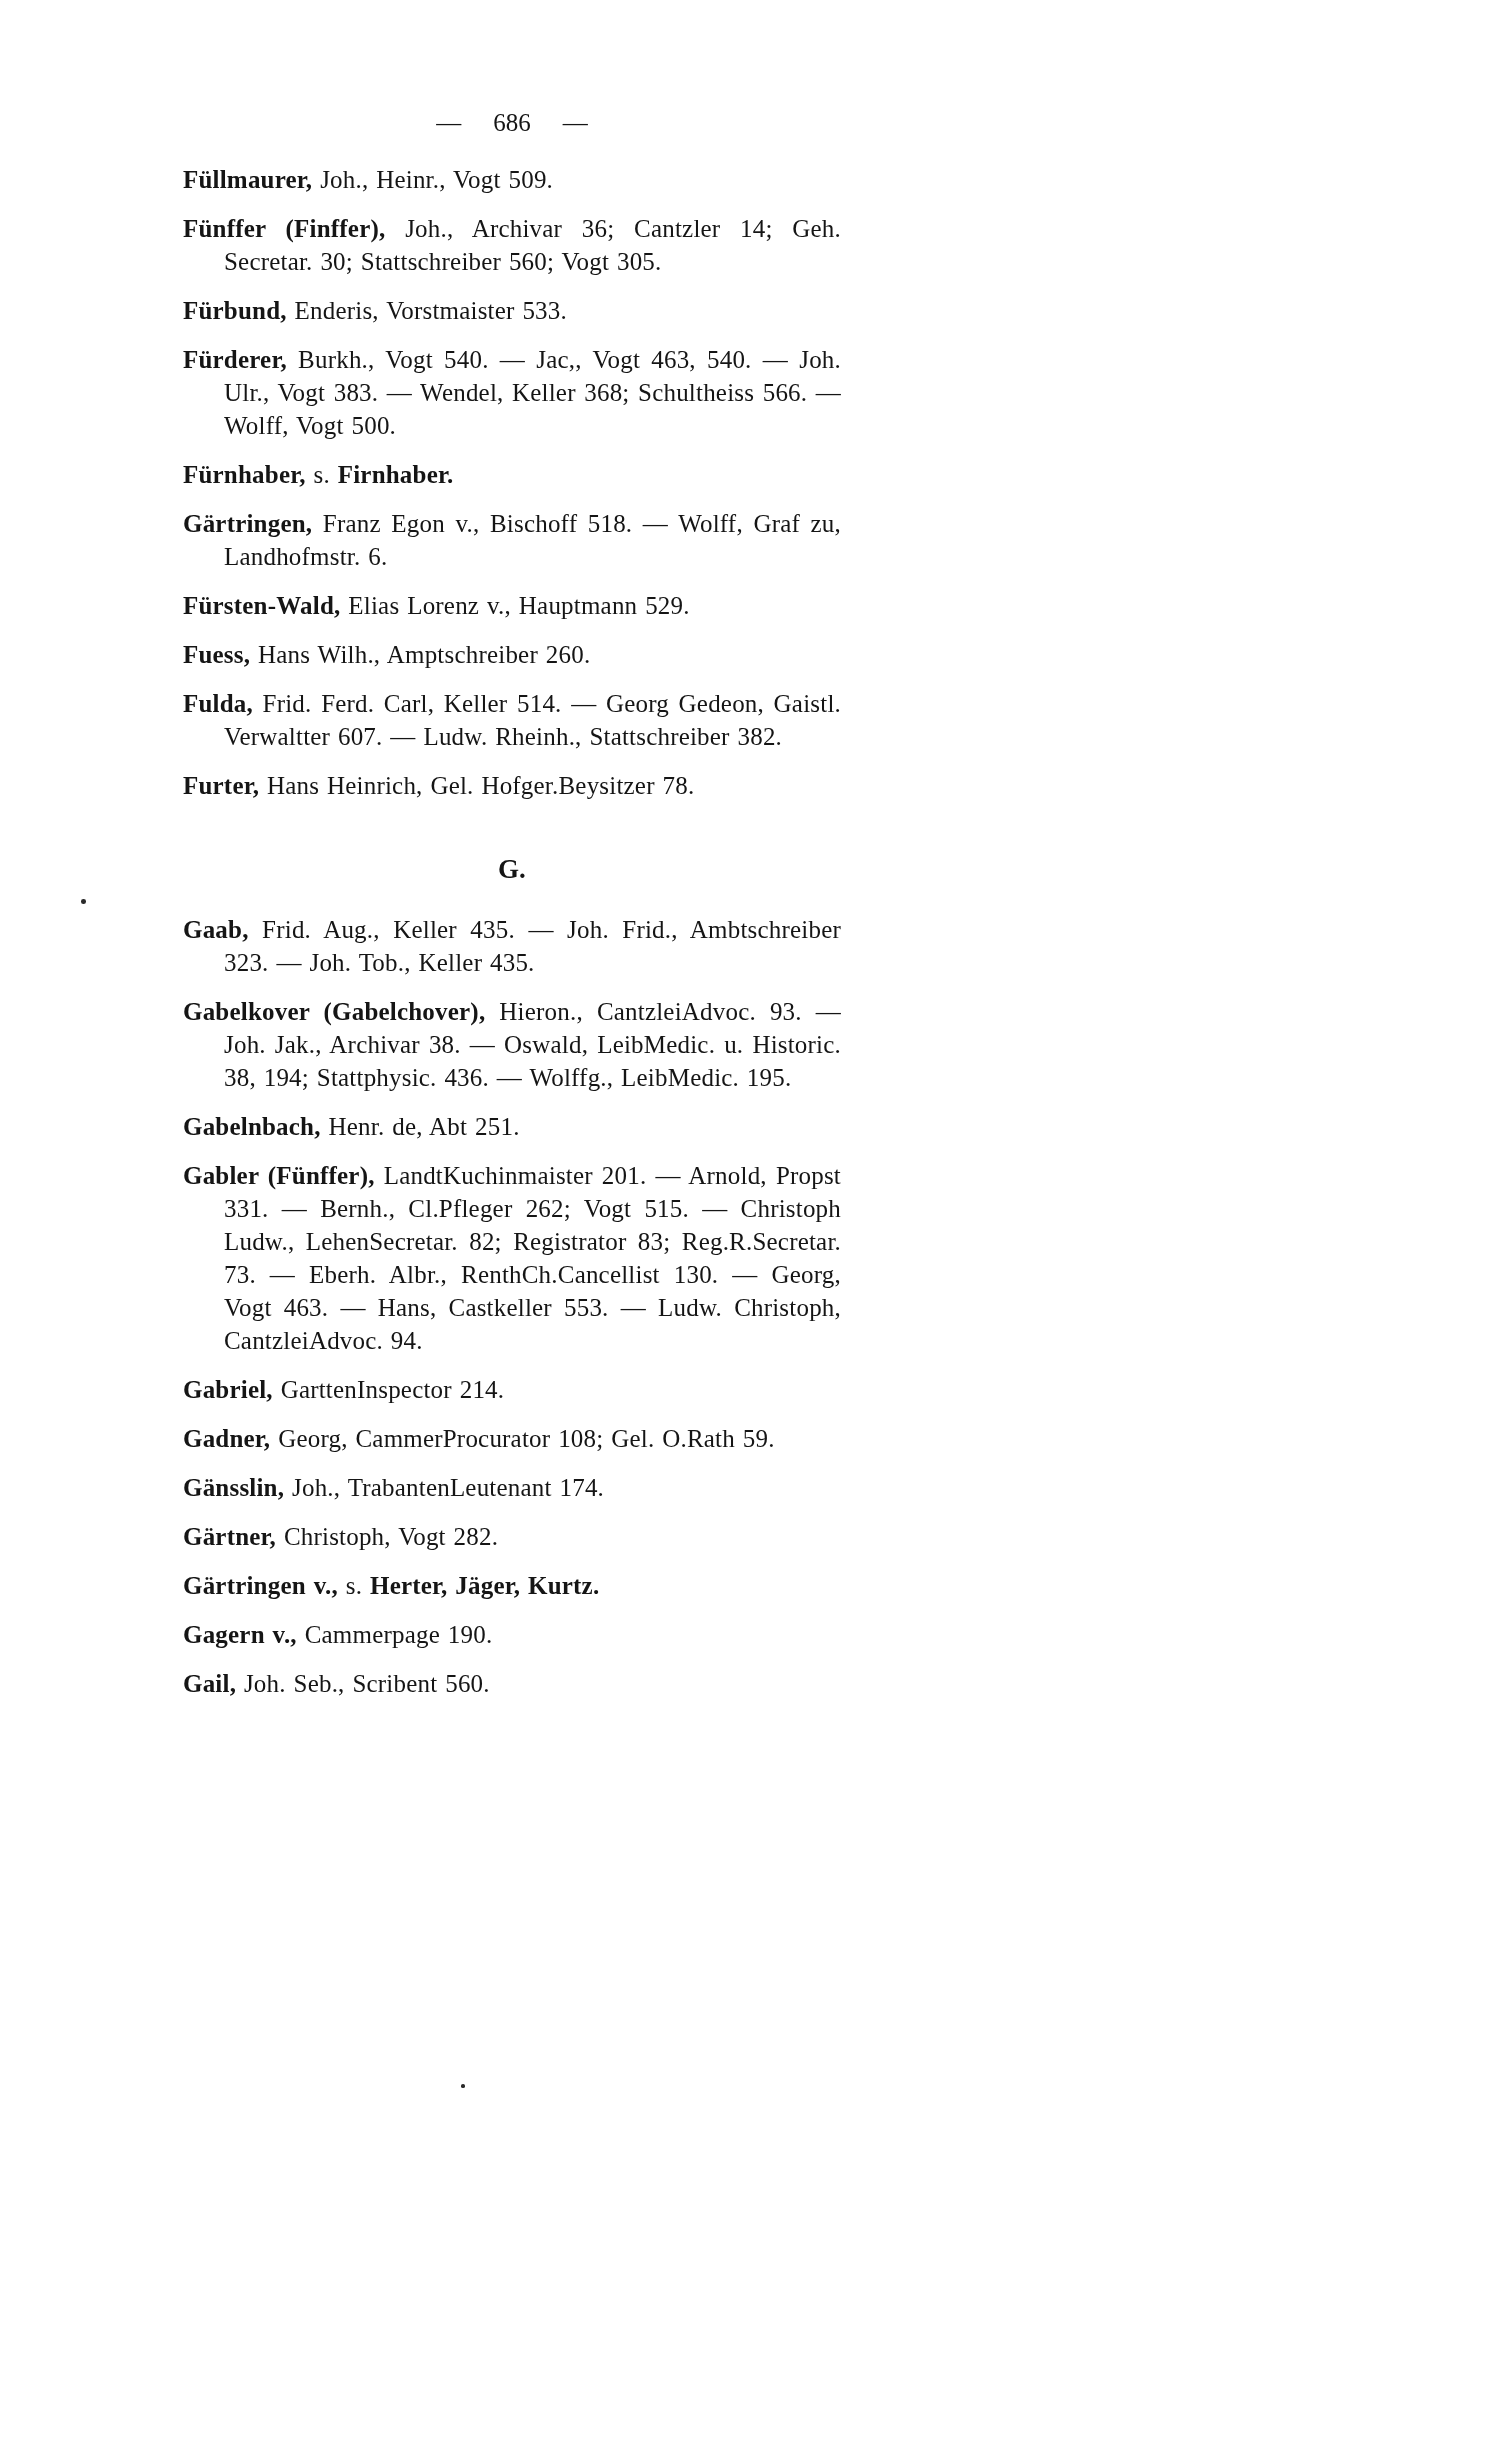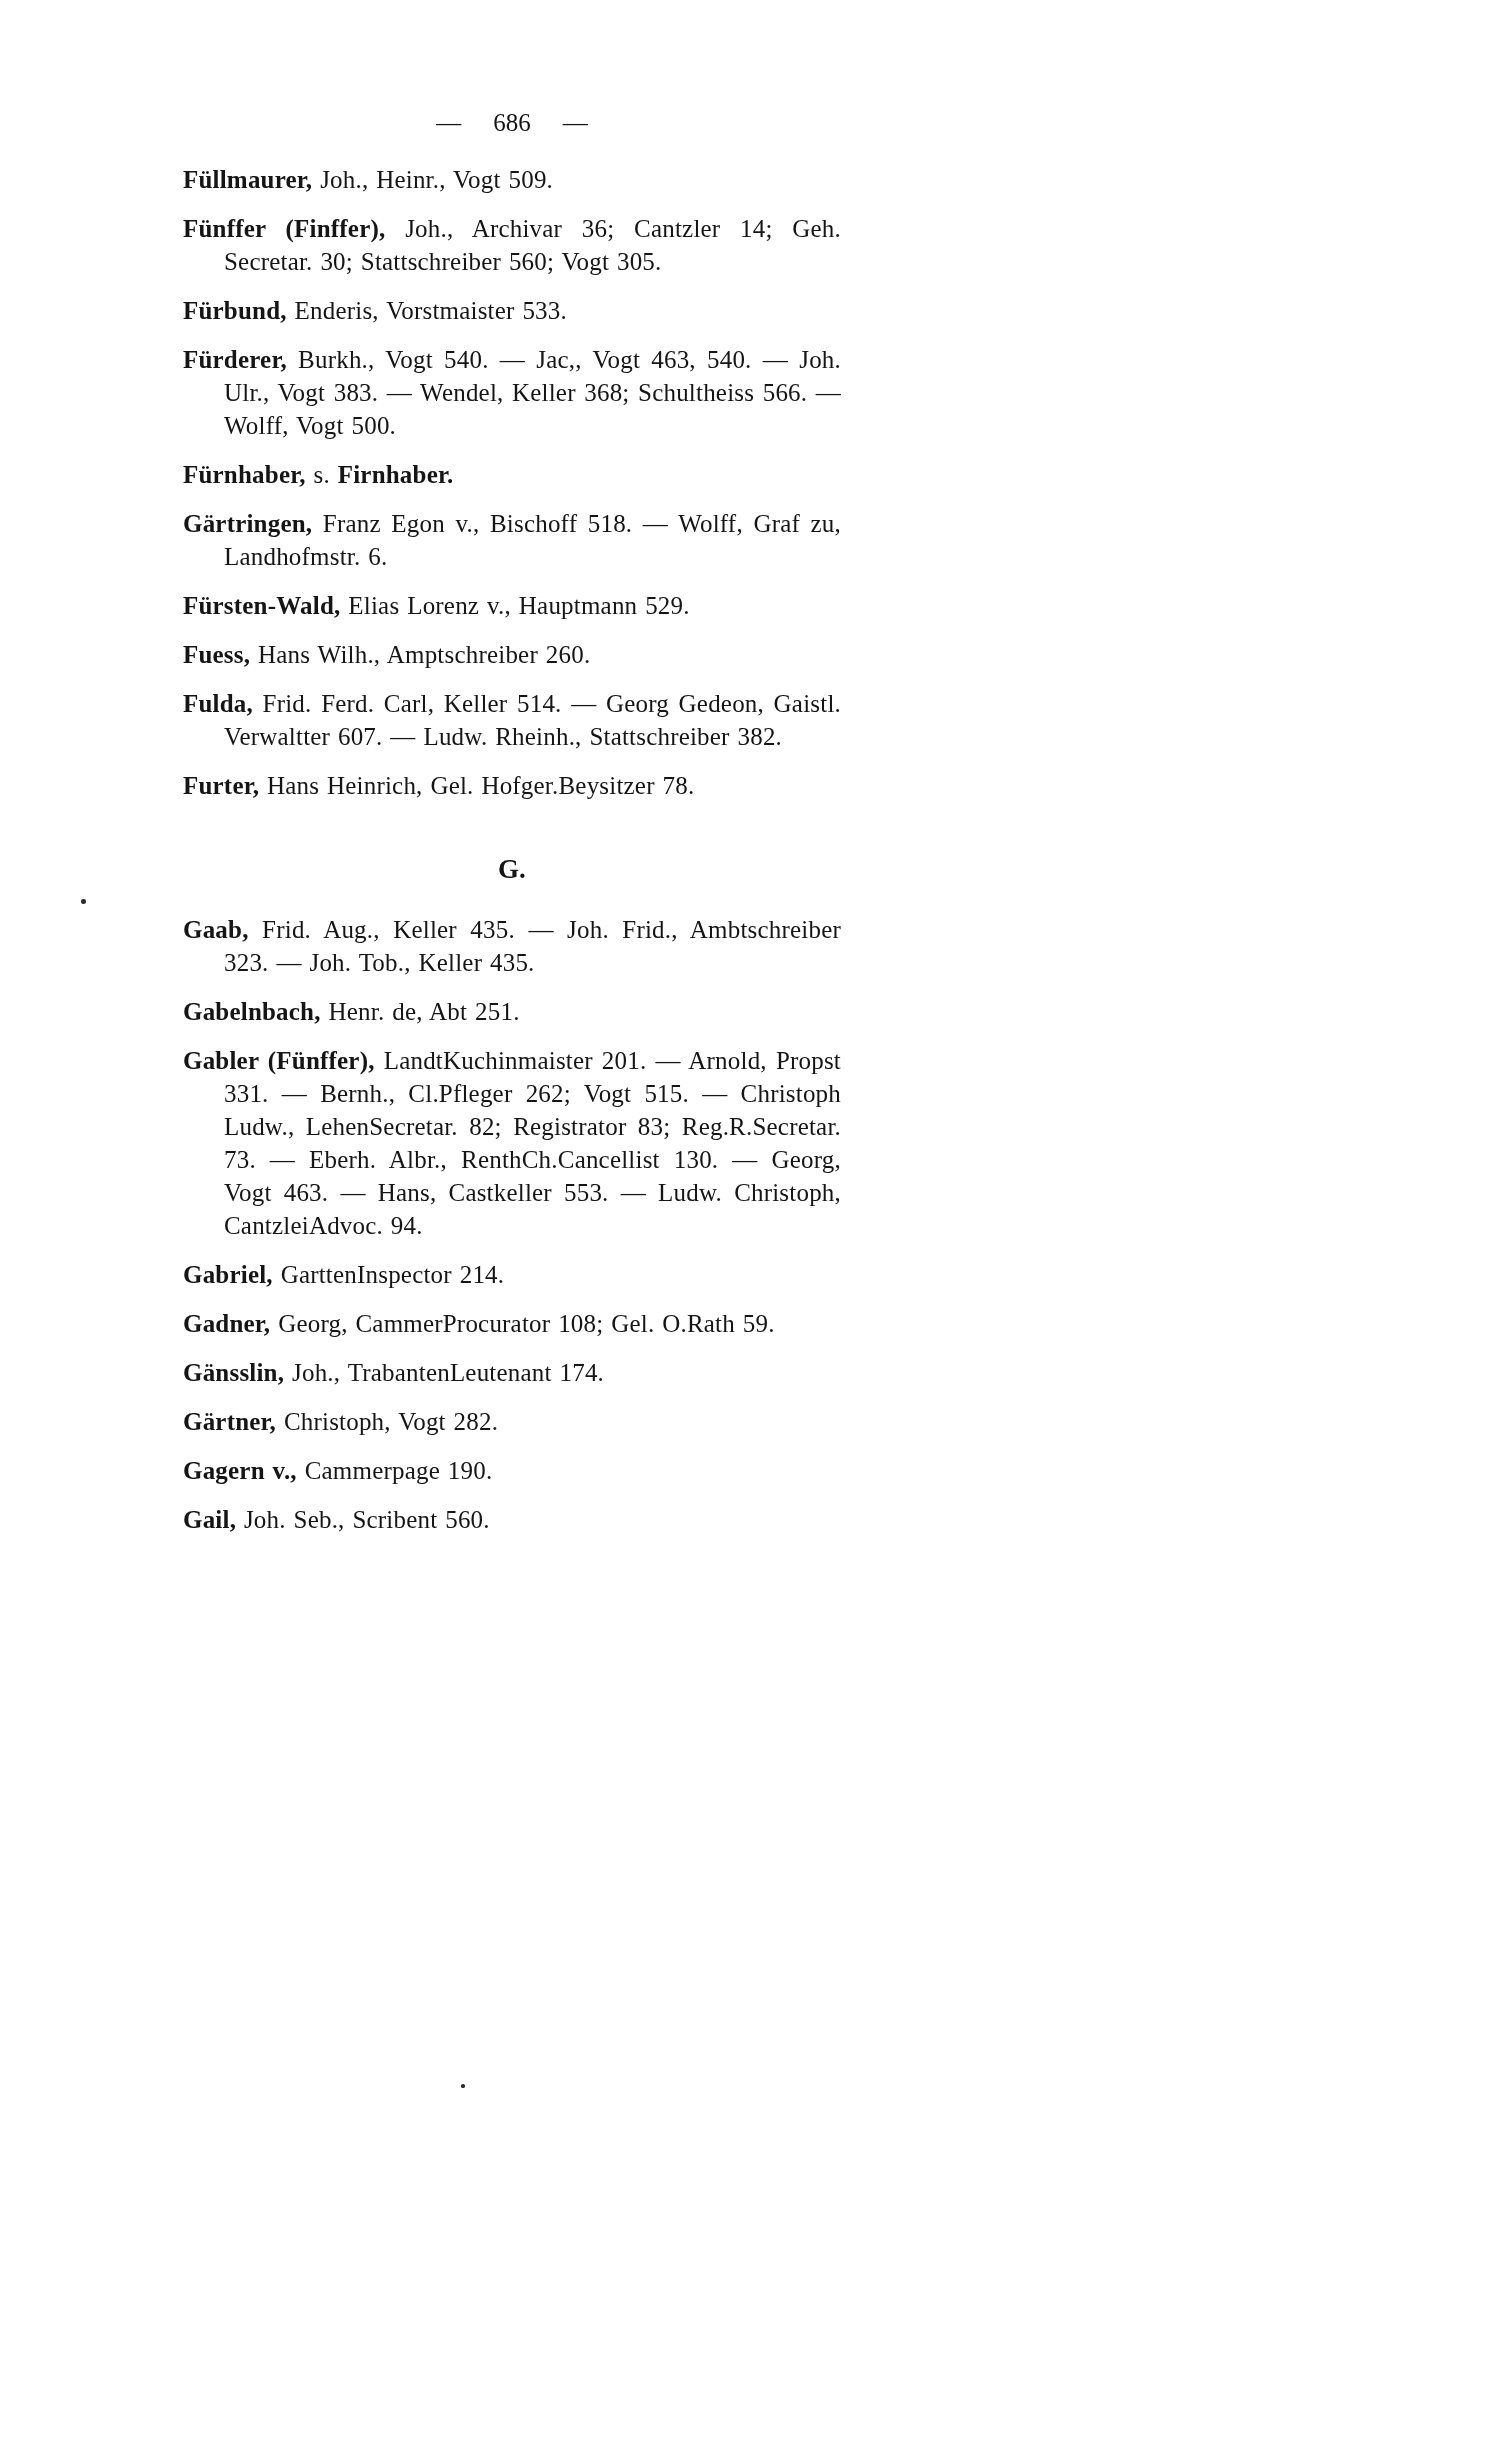--- a/index.html
+++ b/index.html
@@ -67,26 +67,28 @@
       <p class="entry"><span class="hw">Fürbund,</span><span class="rg"> Enderis, Vorstmaister 533.</span></p>
       <p class="entry"><span class="hw">Fürderer,</span><span class="rg"> Burkh., Vogt 540. — Jac,, Vogt 463, 540. — Joh. Ulr., Vogt 383. — Wendel, Keller 368; Schultheiss 566. — Wolff, Vogt 500.</span></p>
       <p class="entry"><span class="hw">Fürnhaber,</span><span class="rg"> s. </span><span class="hw">Firnhaber.</span></p>
       <p class="entry"><span class="hw">Gärtringen,</span><span class="rg"> Franz Egon v., Bischoff 518. — Wolff, Graf zu, Landhofmstr. 6.</span></p>
       <p class="entry"><span class="hw">Fürsten-Wald,</span><span class="rg"> Elias Lorenz v., Hauptmann 529.</span></p>
       <p class="entry"><span class="hw">Fuess,</span><span class="rg"> Hans Wilh., Amptschreiber 260.</span></p>
       <p class="entry"><span class="hw">Fulda,</span><span class="rg"> Frid. Ferd. Carl, Keller 514. — Georg Gedeon, Gaistl. Verwaltter 607. — Ludw. Rheinh., Stattschreiber 382.</span></p>
       <p class="entry"><span class="hw">Furter,</span><span class="rg"> Hans Heinrich, Gel. Hofger.Beysitzer 78.</span></p>
       <div class="section-heading">G.</div>
       <p class="entry"><span class="hw">Gaab,</span><span class="rg"> Frid. Aug., Keller 435. — Joh. Frid., Ambtschreiber 323. — Joh. Tob., Keller 435.</span></p>
+      <p class="entry"><span class="hw">Gabelkover (Gabelchover),</span><span class="rg"> Hieron., CantzleiAdvoc. 93. — Joh. Jak., Archivar 38. — Oswald, LeibMedic. u. Historic. 38, 194; Stattphysic. 436. — Wolffg., LeibMedic. 195.</span></p>
       <p class="entry"><span class="hw">Gabelnbach,</span><span class="rg"> Henr. de, Abt 251.</span></p>
       <p class="entry"><span class="hw">Gabler (Fünffer),</span><span class="rg"> LandtKuchinmaister 201. — Arnold, Propst 331. — Bernh., Cl.Pfleger 262; Vogt 515. — Christoph Ludw., LehenSecretar. 82; Registrator 83; Reg.R.Secretar. 73. — Eberh. Albr., RenthCh.Cancellist 130. — Georg, Vogt 463. — Hans, Castkeller 553. — Ludw. Christoph, CantzleiAdvoc. 94.</span></p>
       <p class="entry"><span class="hw">Gabriel,</span><span class="rg"> GarttenInspector 214.</span></p>
       <p class="entry"><span class="hw">Gadner,</span><span class="rg"> Georg, CammerProcurator 108; Gel. O.Rath 59.</span></p>
       <p class="entry"><span class="hw">Gänsslin,</span><span class="rg"> Joh., TrabantenLeutenant 174.</span></p>
       <p class="entry"><span class="hw">Gärtner,</span><span class="rg"> Christoph, Vogt 282.</span></p>
+      <p class="entry"><span class="hw">Gärtringen v.,</span><span class="rg"> s. </span><span class="hw">Herter, Jäger, Kurtz.</span></p>
       <p class="entry"><span class="hw">Gagern v.,</span><span class="rg"> Cammerpage 190.</span></p>
       <p class="entry"><span class="hw">Gail,</span><span class="rg"> Joh. Seb., Scribent 560.</span></p>
     </div>
 </div>
 
 <div class="artifact-dot dot1"></div>
 <div class="artifact-dot dot2"></div>
 
 
 </body></html>

